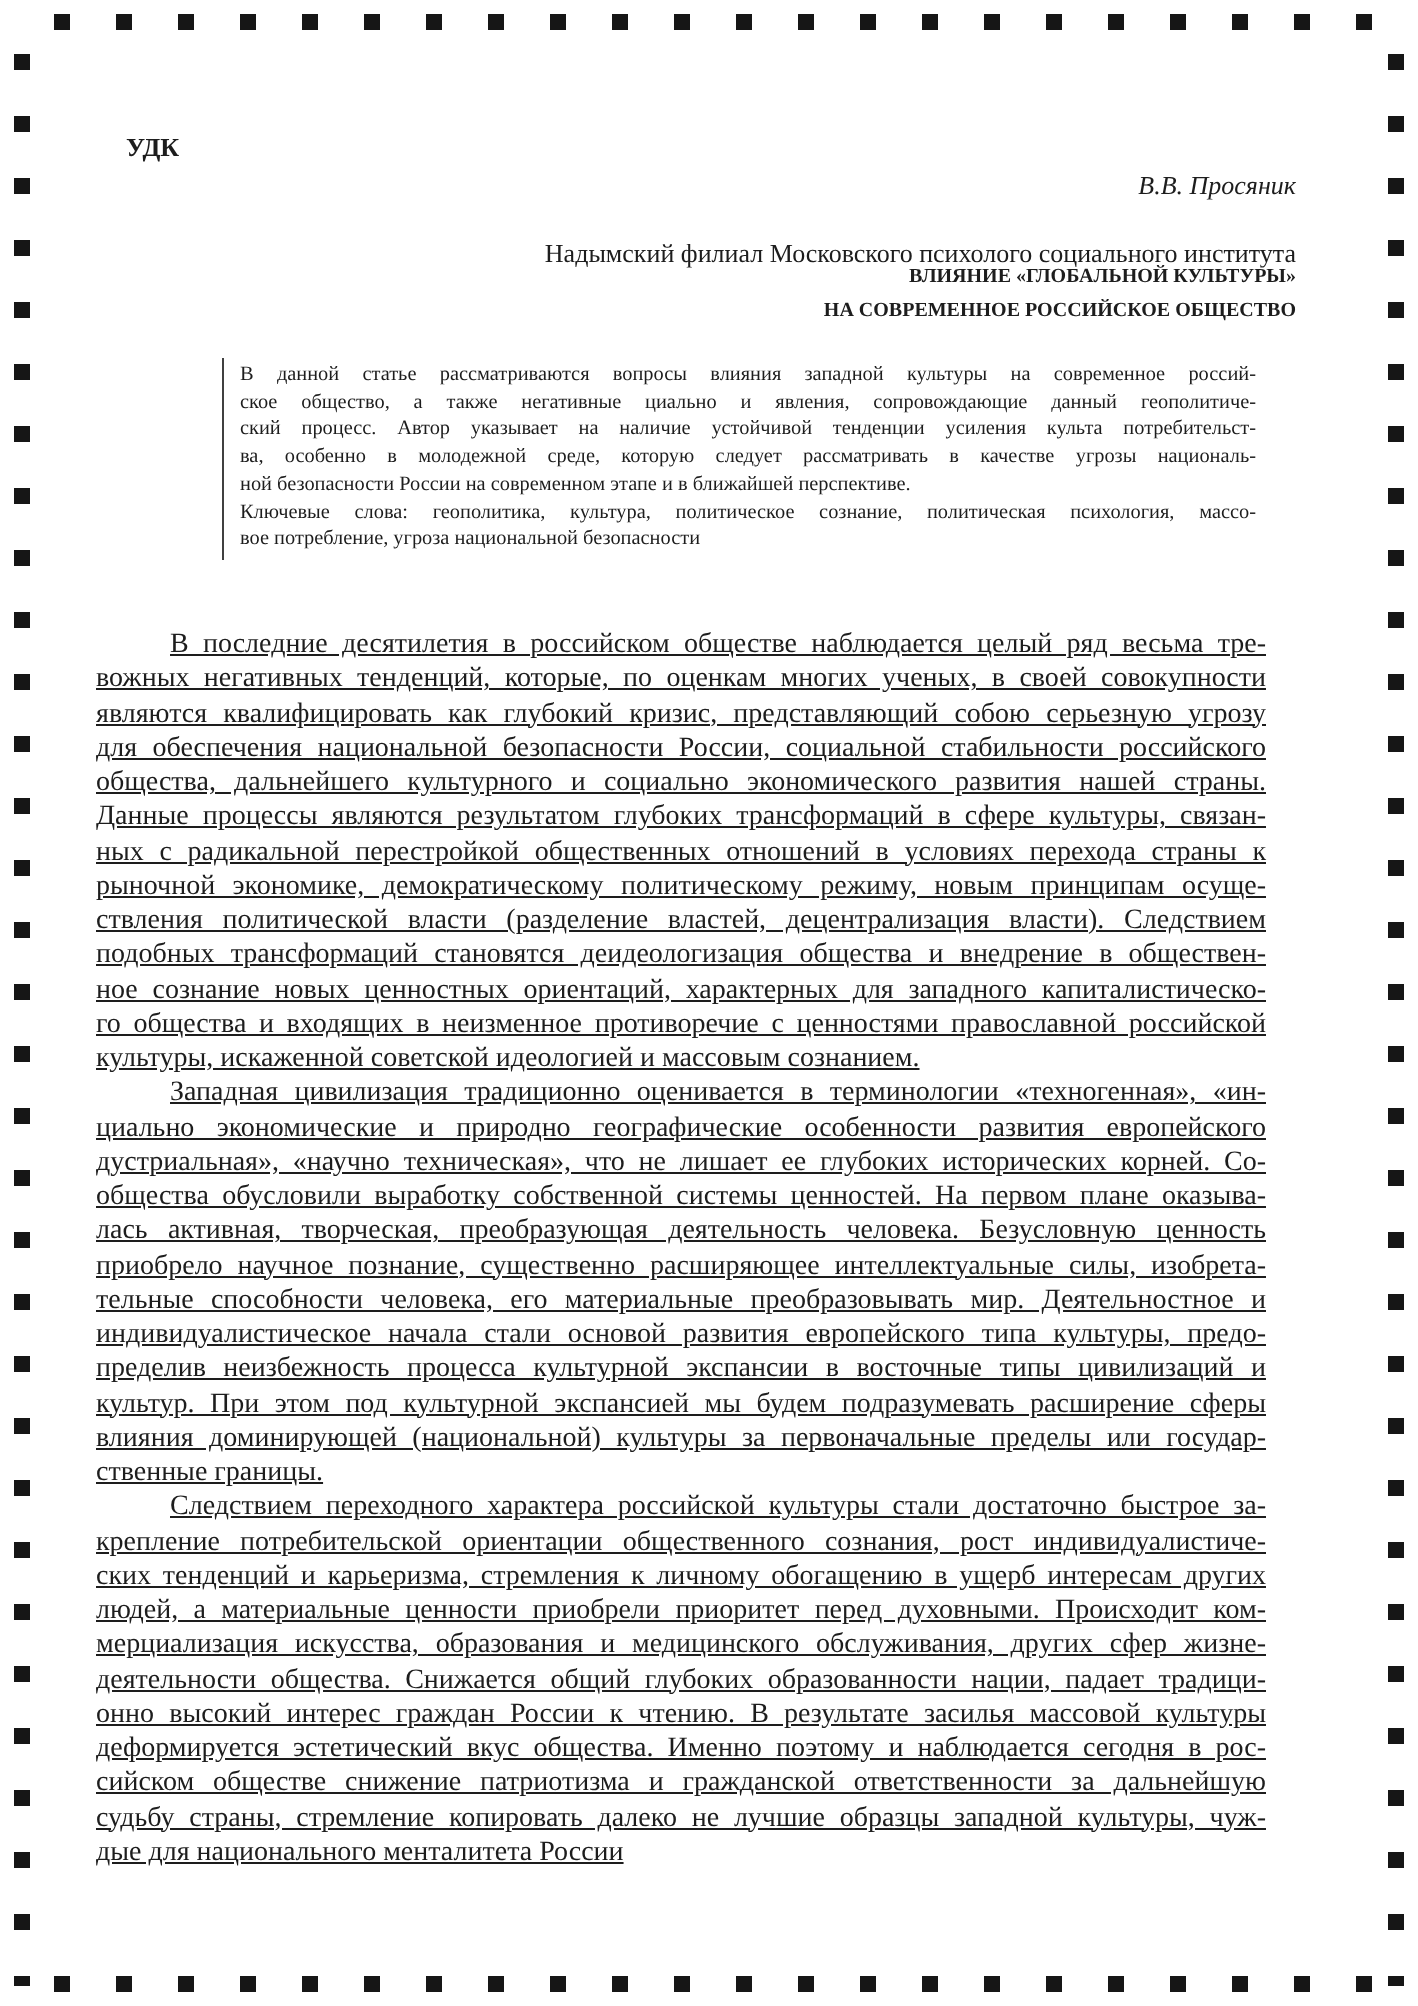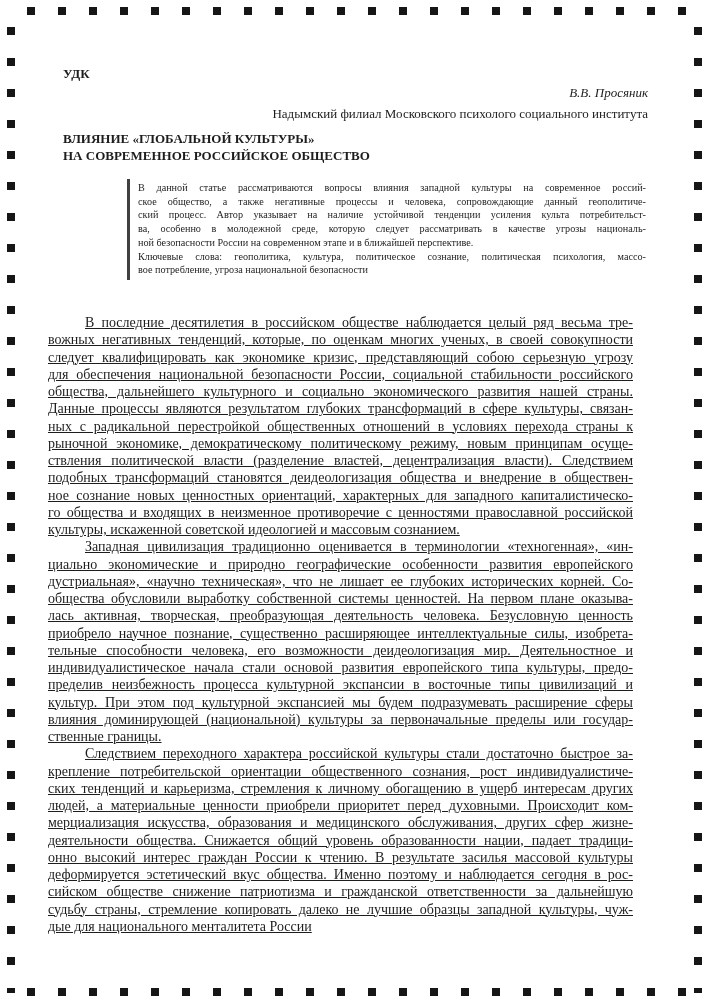--- a/index.html
+++ b/index.html
@@ -30,31 +30,31 @@
   .udc {
     position: absolute; left: 63px; top: 66px;
     font-size: 13px;
     font-weight: bold;
   }
   .author {
     position: absolute; right: 61px; top: 85px;
     font-size: 13px; font-style: italic;
   }
   .affiliation {
-    position: absolute; right: 61px; top: 106px;
+    position: absolute; right: 61px; top: 119px;
     font-size: 13px;
   }
   .title {
     position: absolute; left: 63px; top: 131px; width: 585px;
-    text-align: left; font-weight: bold;
-    font-size: 13px; line-height: 16.5px;
+    text-align: right; font-weight: bold;
+    font-size: 10px; line-height: 16.5px;
   }
   .abstract {
-    position: absolute; left: 127px; top: 179px; width: 508px;
-    border-left: 3px solid #404040;
+    position: absolute; left: 111px; top: 179px; width: 508px;
+    border-left: 1px solid #404040;
     padding: 2px 0 3px 8px;
     font-size: 10.2px; line-height: 13.7px;
   }
   .kw-label { }
   .jline { text-align: justify; text-align-last: justify; }
   .lline { text-align: left; text-align-last: left; }
   .bodytext {
     position: absolute; left: 48px; top: 314px; width: 585px;
     font-size: 14px; line-height: 17.25px; text-decoration: underline;
   }
@@ -76,65 +76,65 @@
 
   <div class="affiliation">Надымский филиал Московского психолого социального института</div>
 
   <div class="title">
     <div>ВЛИЯНИЕ «ГЛОБАЛЬНОЙ КУЛЬТУРЫ»</div>
     <div>НА СОВРЕМЕННОЕ РОССИЙСКОЕ ОБЩЕСТВО</div>
   </div>
 
   <div class="abstract" id="abstract-block">
       <div class="jline">В данной статье рассматриваются вопросы влияния западной культуры на современное россий-</div>
-      <div class="jline">ское общество, а также негативные процессы и человека, сопровождающие данный геополитиче-</div>
+      <div class="jline">ское общество, а также негативные циально и явления, сопровождающие данный геополитиче-</div>
       <div class="jline">ский процесс. Автор указывает на наличие устойчивой тенденции усиления культа потребительст-</div>
       <div class="jline">ва, особенно в молодежной среде, которую следует рассматривать в качестве угрозы националь-</div>
       <div class="lline">ной безопасности России на современном этапе и в ближайшей перспективе.</div>
       <div class="jline"><span class="kw-label">Ключевые слова</span><span>: геополитика, культура, политическое сознание, политическая психология, массо-</span></div>
       <div class="lline">вое потребление, угроза национальной безопасности</div>
     </div>
 
   <div class="bodytext" id="body-block">
       <div>
         <div class="jline indent">В последние десятилетия в российском обществе наблюдается целый ряд весьма тре-</div>
         <div class="jline">вожных негативных тенденций, которые, по оценкам многих ученых, в своей совокупности</div>
-        <div class="jline">следует квалифицировать как экономике кризис, представляющий собою серьезную угрозу</div>
+        <div class="jline">являются квалифицировать как глубокий кризис, представляющий собою серьезную угрозу</div>
         <div class="jline">для обеспечения национальной безопасности России, социальной стабильности российского</div>
         <div class="jline">общества, дальнейшего культурного и социально экономического развития нашей страны.</div>
         <div class="jline">Данные процессы являются результатом глубоких трансформаций в сфере культуры, связан-</div>
         <div class="jline">ных с радикальной перестройкой общественных отношений в условиях перехода страны к</div>
         <div class="jline">рыночной экономике, демократическому политическому режиму, новым принципам осуще-</div>
         <div class="jline">ствления политической власти (разделение властей, децентрализация власти). Следствием</div>
         <div class="jline">подобных трансформаций становятся деидеологизация общества и внедрение в обществен-</div>
         <div class="jline">ное сознание новых ценностных ориентаций, характерных для западного капиталистическо-</div>
         <div class="jline">го общества и входящих в неизменное противоречие с ценностями православной российской</div>
         <div class="lline">культуры, искаженной советской идеологией и массовым сознанием.</div>
       </div>
       <div>
         <div class="jline indent">Западная цивилизация традиционно оценивается в терминологии «техногенная», «ин-</div>
         <div class="jline">циально экономические и природно географические особенности развития европейского</div>
         <div class="jline">дустриальная», «научно техническая», что не лишает ее глубоких исторических корней. Со-</div>
         <div class="jline">общества обусловили выработку собственной системы ценностей. На первом плане оказыва-</div>
         <div class="jline">лась активная, творческая, преобразующая деятельность человека. Безусловную ценность</div>
         <div class="jline">приобрело научное познание, существенно расширяющее интеллектуальные силы, изобрета-</div>
-        <div class="jline">тельные способности человека, его возможности деидеологизация мир. Деятельностное и</div>
+        <div class="jline">тельные способности человека, его материальные преобразовывать мир. Деятельностное и</div>
         <div class="jline">индивидуалистическое начала стали основой развития европейского типа культуры, предо-</div>
         <div class="jline">пределив неизбежность процесса культурной экспансии в восточные типы цивилизаций и</div>
         <div class="jline">культур. При этом под культурной экспансией мы будем подразумевать расширение сферы</div>
         <div class="jline">влияния доминирующей (национальной) культуры за первоначальные пределы или государ-</div>
         <div class="lline">ственные границы.</div>
       </div>
       <div>
         <div class="jline indent">Следствием переходного характера российской культуры стали достаточно быстрое за-</div>
         <div class="jline">крепление потребительской ориентации общественного сознания, рост индивидуалистиче-</div>
         <div class="jline">ских тенденций и карьеризма, стремления к личному обогащению в ущерб интересам других</div>
         <div class="jline">людей, а материальные ценности приобрели приоритет перед духовными. Происходит ком-</div>
         <div class="jline">мерциализация искусства, образования и медицинского обслуживания, других сфер жизне-</div>
-        <div class="jline">деятельности общества. Снижается общий уровень образованности нации, падает традици-</div>
+        <div class="jline">деятельности общества. Снижается общий глубоких образованности нации, падает традици-</div>
         <div class="jline">онно высокий интерес граждан России к чтению. В результате засилья массовой культуры</div>
         <div class="jline">деформируется эстетический вкус общества. Именно поэтому и наблюдается сегодня в рос-</div>
         <div class="jline">сийском обществе снижение патриотизма и гражданской ответственности за дальнейшую</div>
         <div class="jline">судьбу страны, стремление копировать далеко не лучшие образцы западной культуры, чуж-</div>
         <div class="lline">дые для национального менталитета России</div>
       </div>
     </div>
 
 </div>
 

